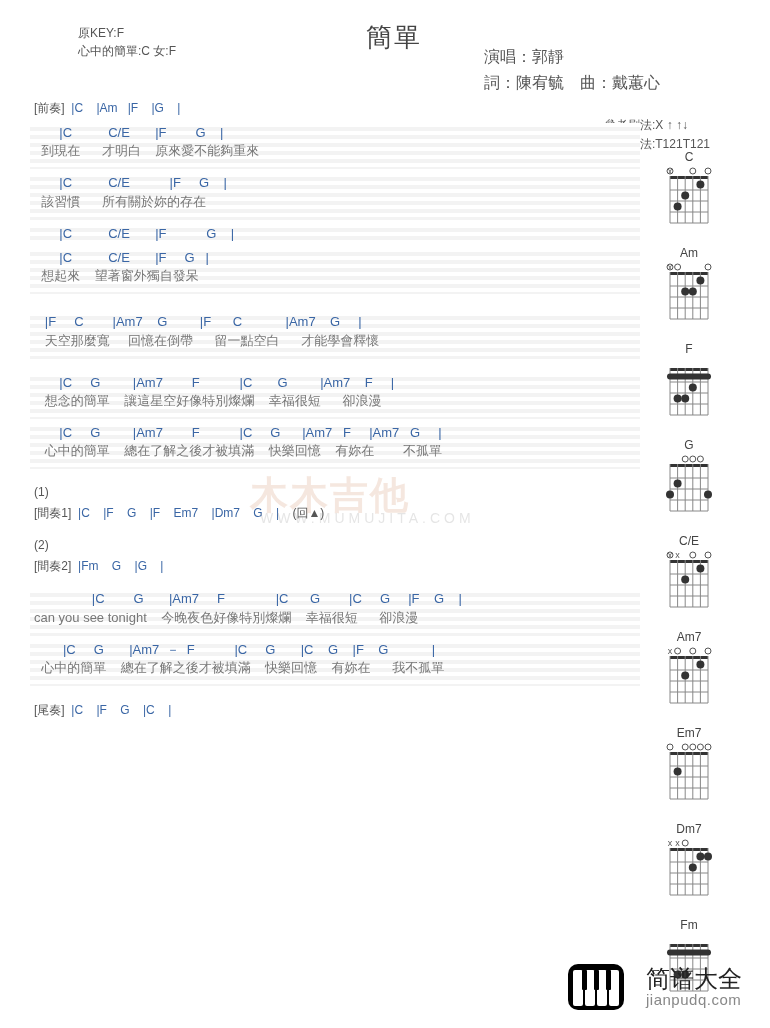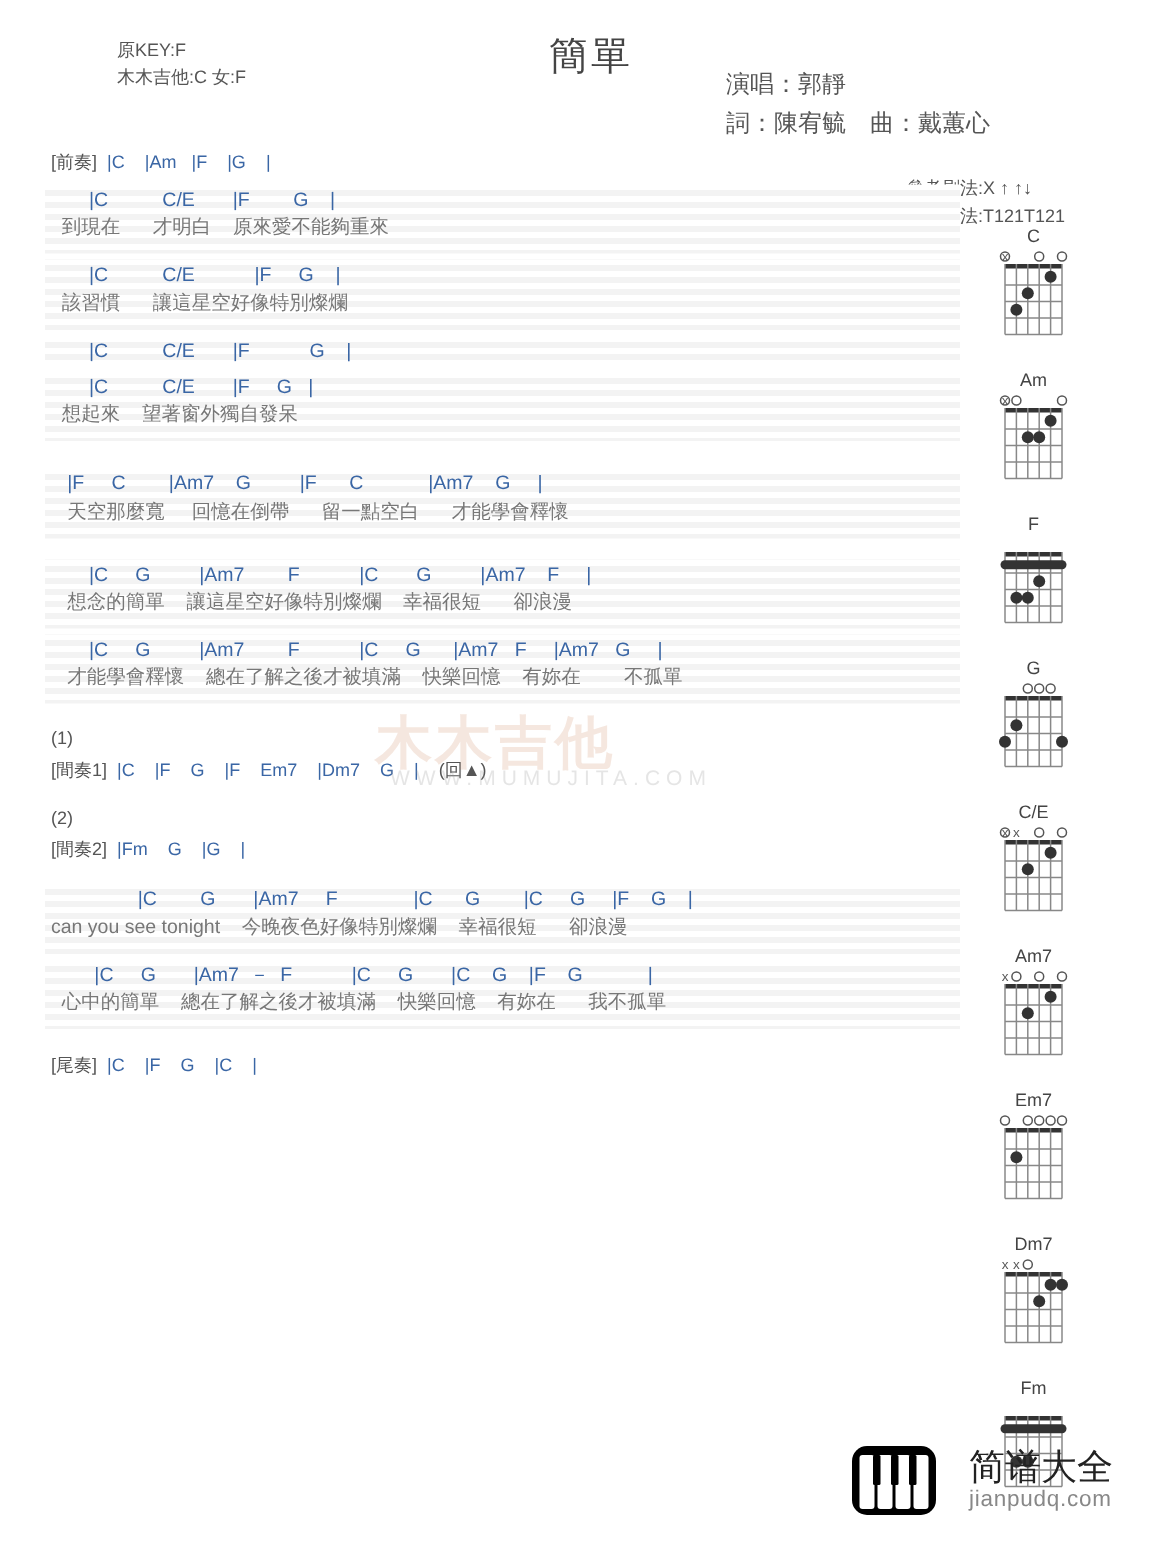--- a/index.html
+++ b/index.html
@@ -180,21 +180,21 @@
     color: #888;
     letter-spacing: 0.5px;
   }
 </style>
 </head>
 <body>
 
 <div class="header">
   <div class="meta-left">
     <div>原KEY:F</div>
-    <div>木木吉他:C 女:F</div>
+    <div>心中的簡單:C 女:F</div>
   </div>
   <h1 class="title">簡單</h1>
   <div class="meta-right">
     <div>演唱：郭靜</div>
     <div>詞：陳宥毓　曲：戴蕙心</div>
   </div>
 </div>
 
 <div class="ref-right">
   <div>參考刷法:X ↑ ↑↓</div>
@@ -205,21 +205,21 @@
 
   <div class="section-label" id="intro"><span style="color: rgb(85, 85, 85);">[前奏]</span><span style="color: rgb(85, 85, 85);">  </span><span style="color: rgb(58, 102, 165);">|</span><span style="color: rgb(58, 102, 165);">C</span><span style="color: rgb(85, 85, 85);">    </span><span style="color: rgb(58, 102, 165);">|</span><span style="color: rgb(58, 102, 165);">Am</span><span style="color: rgb(85, 85, 85);">   </span><span style="color: rgb(58, 102, 165);">|</span><span style="color: rgb(58, 102, 165);">F</span><span style="color: rgb(85, 85, 85);">    </span><span style="color: rgb(58, 102, 165);">|</span><span style="color: rgb(58, 102, 165);">G</span><span style="color: rgb(85, 85, 85);">    </span><span style="color: rgb(58, 102, 165);">|</span></div>
 
   <div id="verse-block">
       <div class="line-group striped">
         <div class="chord-line"><span style="color: rgb(85, 85, 85);">       </span><span style="color: rgb(58, 102, 165);">|</span><span style="color: rgb(58, 102, 165);">C</span><span style="color: rgb(85, 85, 85);">          </span><span style="color: rgb(58, 102, 165);">C/E</span><span style="color: rgb(85, 85, 85);">       </span><span style="color: rgb(58, 102, 165);">|</span><span style="color: rgb(58, 102, 165);">F</span><span style="color: rgb(85, 85, 85);">        </span><span style="color: rgb(58, 102, 165);">G</span><span style="color: rgb(85, 85, 85);">    </span><span style="color: rgb(58, 102, 165);">|</span></div>
         <div class="lyric-line">  到現在      才明白    原來愛不能夠重來</div>
       </div>
       <div class="line-group striped">
         <div class="chord-line"><span style="color: rgb(85, 85, 85);">       </span><span style="color: rgb(58, 102, 165);">|</span><span style="color: rgb(58, 102, 165);">C</span><span style="color: rgb(85, 85, 85);">          </span><span style="color: rgb(58, 102, 165);">C/E</span><span style="color: rgb(85, 85, 85);">           </span><span style="color: rgb(58, 102, 165);">|</span><span style="color: rgb(58, 102, 165);">F</span><span style="color: rgb(85, 85, 85);">     </span><span style="color: rgb(58, 102, 165);">G</span><span style="color: rgb(85, 85, 85);">    </span><span style="color: rgb(58, 102, 165);">|</span></div>
-        <div class="lyric-line">  該習慣      讓這星空好像特別燦爛</div>
+        <div class="lyric-line">  該習慣      所有關於妳的存在</div>
       </div>
       <div class="line-group striped">
         <div class="chord-line"><span style="color: rgb(85, 85, 85);">       </span><span style="color: rgb(58, 102, 165);">|</span><span style="color: rgb(58, 102, 165);">C</span><span style="color: rgb(85, 85, 85);">          </span><span style="color: rgb(58, 102, 165);">C/E</span><span style="color: rgb(85, 85, 85);">       </span><span style="color: rgb(58, 102, 165);">|</span><span style="color: rgb(58, 102, 165);">F</span><span style="color: rgb(85, 85, 85);">           </span><span style="color: rgb(58, 102, 165);">G</span><span style="color: rgb(85, 85, 85);">    </span><span style="color: rgb(58, 102, 165);">|</span></div>
       </div>
       <div class="line-group striped">
         <div class="chord-line"><span style="color: rgb(85, 85, 85);">       </span><span style="color: rgb(58, 102, 165);">|</span><span style="color: rgb(58, 102, 165);">C</span><span style="color: rgb(85, 85, 85);">          </span><span style="color: rgb(58, 102, 165);">C/E</span><span style="color: rgb(85, 85, 85);">       </span><span style="color: rgb(58, 102, 165);">|</span><span style="color: rgb(58, 102, 165);">F</span><span style="color: rgb(85, 85, 85);">     </span><span style="color: rgb(58, 102, 165);">G</span><span style="color: rgb(85, 85, 85);">   </span><span style="color: rgb(58, 102, 165);">|</span></div>
         <div class="lyric-line">  想起來    望著窗外獨自發呆</div>
       </div>
     </div>
 
@@ -234,21 +234,21 @@
 
   <div style="height:10px"></div>
 
   <div id="chorus-block">
       <div class="line-group striped">
         <div class="chord-line"><span style="color: rgb(85, 85, 85);">       </span><span style="color: rgb(58, 102, 165);">|</span><span style="color: rgb(58, 102, 165);">C</span><span style="color: rgb(85, 85, 85);">     </span><span style="color: rgb(58, 102, 165);">G</span><span style="color: rgb(85, 85, 85);">         </span><span style="color: rgb(58, 102, 165);">|</span><span style="color: rgb(58, 102, 165);">Am7</span><span style="color: rgb(85, 85, 85);">        </span><span style="color: rgb(58, 102, 165);">F</span><span style="color: rgb(85, 85, 85);">           </span><span style="color: rgb(58, 102, 165);">|</span><span style="color: rgb(58, 102, 165);">C</span><span style="color: rgb(85, 85, 85);">       </span><span style="color: rgb(58, 102, 165);">G</span><span style="color: rgb(85, 85, 85);">         </span><span style="color: rgb(58, 102, 165);">|</span><span style="color: rgb(58, 102, 165);">Am7</span><span style="color: rgb(85, 85, 85);">    </span><span style="color: rgb(58, 102, 165);">F</span><span style="color: rgb(85, 85, 85);">     </span><span style="color: rgb(58, 102, 165);">|</span></div>
         <div class="lyric-line">   想念的簡單    讓這星空好像特別燦爛    幸福很短      卻浪漫</div>
       </div>
       <div class="line-group striped">
         <div class="chord-line"><span style="color: rgb(85, 85, 85);">       </span><span style="color: rgb(58, 102, 165);">|</span><span style="color: rgb(58, 102, 165);">C</span><span style="color: rgb(85, 85, 85);">     </span><span style="color: rgb(58, 102, 165);">G</span><span style="color: rgb(85, 85, 85);">         </span><span style="color: rgb(58, 102, 165);">|</span><span style="color: rgb(58, 102, 165);">Am7</span><span style="color: rgb(85, 85, 85);">        </span><span style="color: rgb(58, 102, 165);">F</span><span style="color: rgb(85, 85, 85);">           </span><span style="color: rgb(58, 102, 165);">|</span><span style="color: rgb(58, 102, 165);">C</span><span style="color: rgb(85, 85, 85);">     </span><span style="color: rgb(58, 102, 165);">G</span><span style="color: rgb(85, 85, 85);">      </span><span style="color: rgb(58, 102, 165);">|</span><span style="color: rgb(58, 102, 165);">Am7</span><span style="color: rgb(85, 85, 85);">   </span><span style="color: rgb(58, 102, 165);">F</span><span style="color: rgb(85, 85, 85);">     </span><span style="color: rgb(58, 102, 165);">|</span><span style="color: rgb(58, 102, 165);">Am7</span><span style="color: rgb(85, 85, 85);">   </span><span style="color: rgb(58, 102, 165);">G</span><span style="color: rgb(85, 85, 85);">     </span><span style="color: rgb(58, 102, 165);">|</span></div>
-        <div class="lyric-line">   才能學會釋懷    總在了解之後才被填滿    快樂回憶    有妳在        不孤單</div>
+        <div class="lyric-line">   心中的簡單    總在了解之後才被填滿    快樂回憶    有妳在        不孤單</div>
       </div>
     </div>
 
   <div style="height:8px"></div>
   <div class="section-label">(1)</div>
   <div class="section-label" id="inter1"><span style="color: rgb(85, 85, 85);">[間奏1]</span><span style="color: rgb(85, 85, 85);">  </span><span style="color: rgb(58, 102, 165);">|</span><span style="color: rgb(58, 102, 165);">C</span><span style="color: rgb(85, 85, 85);">    </span><span style="color: rgb(58, 102, 165);">|</span><span style="color: rgb(58, 102, 165);">F</span><span style="color: rgb(85, 85, 85);">    </span><span style="color: rgb(58, 102, 165);">G</span><span style="color: rgb(85, 85, 85);">    </span><span style="color: rgb(58, 102, 165);">|</span><span style="color: rgb(58, 102, 165);">F</span><span style="color: rgb(85, 85, 85);">    </span><span style="color: rgb(58, 102, 165);">Em7</span><span style="color: rgb(85, 85, 85);">    </span><span style="color: rgb(58, 102, 165);">|</span><span style="color: rgb(58, 102, 165);">Dm7</span><span style="color: rgb(85, 85, 85);">    </span><span style="color: rgb(58, 102, 165);">G</span><span style="color: rgb(85, 85, 85);">    </span><span style="color: rgb(58, 102, 165);">|</span><span style="color: rgb(85, 85, 85);">    </span><span style="color: rgb(85, 85, 85);">(回▲)</span></div>
 
   <div style="height:6px"></div>
   <div class="section-label">(2)</div>
   <div class="section-label" id="inter2"><span style="color: rgb(85, 85, 85);">[間奏2]</span><span style="color: rgb(85, 85, 85);">  </span><span style="color: rgb(58, 102, 165);">|</span><span style="color: rgb(58, 102, 165);">Fm</span><span style="color: rgb(85, 85, 85);">    </span><span style="color: rgb(58, 102, 165);">G</span><span style="color: rgb(85, 85, 85);">    </span><span style="color: rgb(58, 102, 165);">|</span><span style="color: rgb(58, 102, 165);">G</span><span style="color: rgb(85, 85, 85);">    </span><span style="color: rgb(58, 102, 165);">|</span></div>

